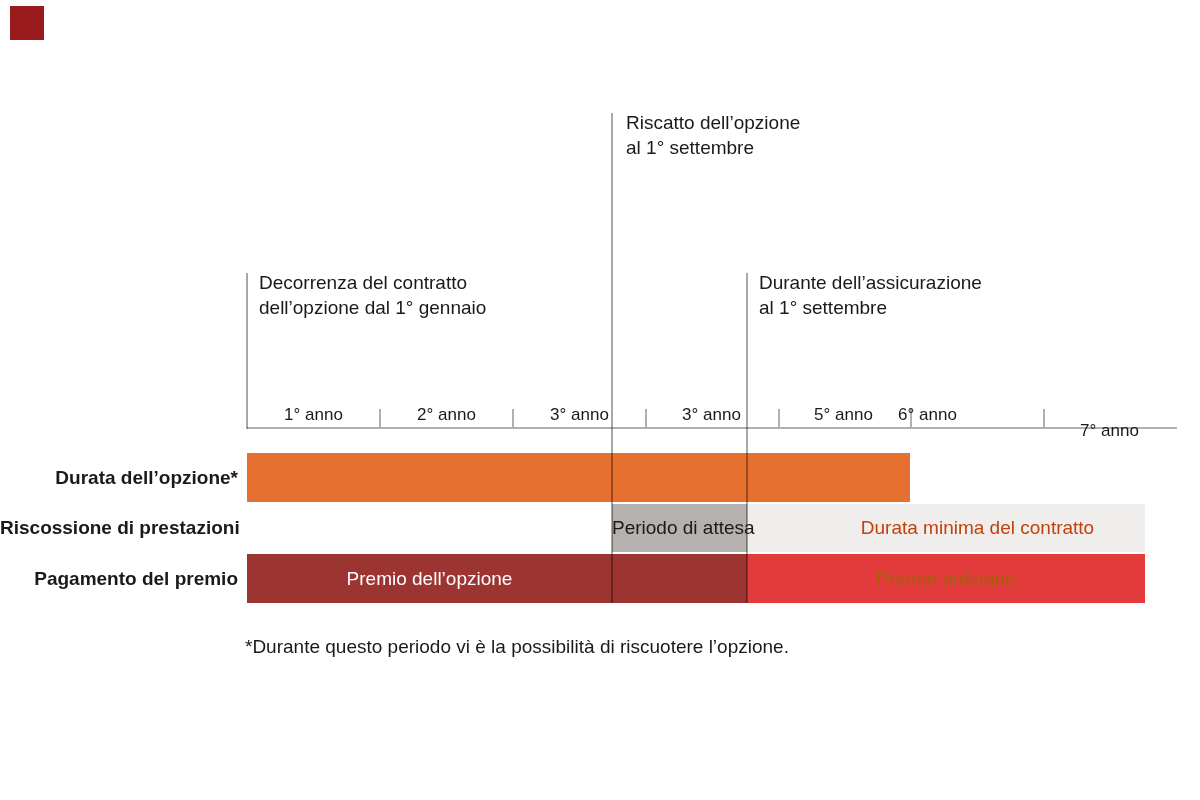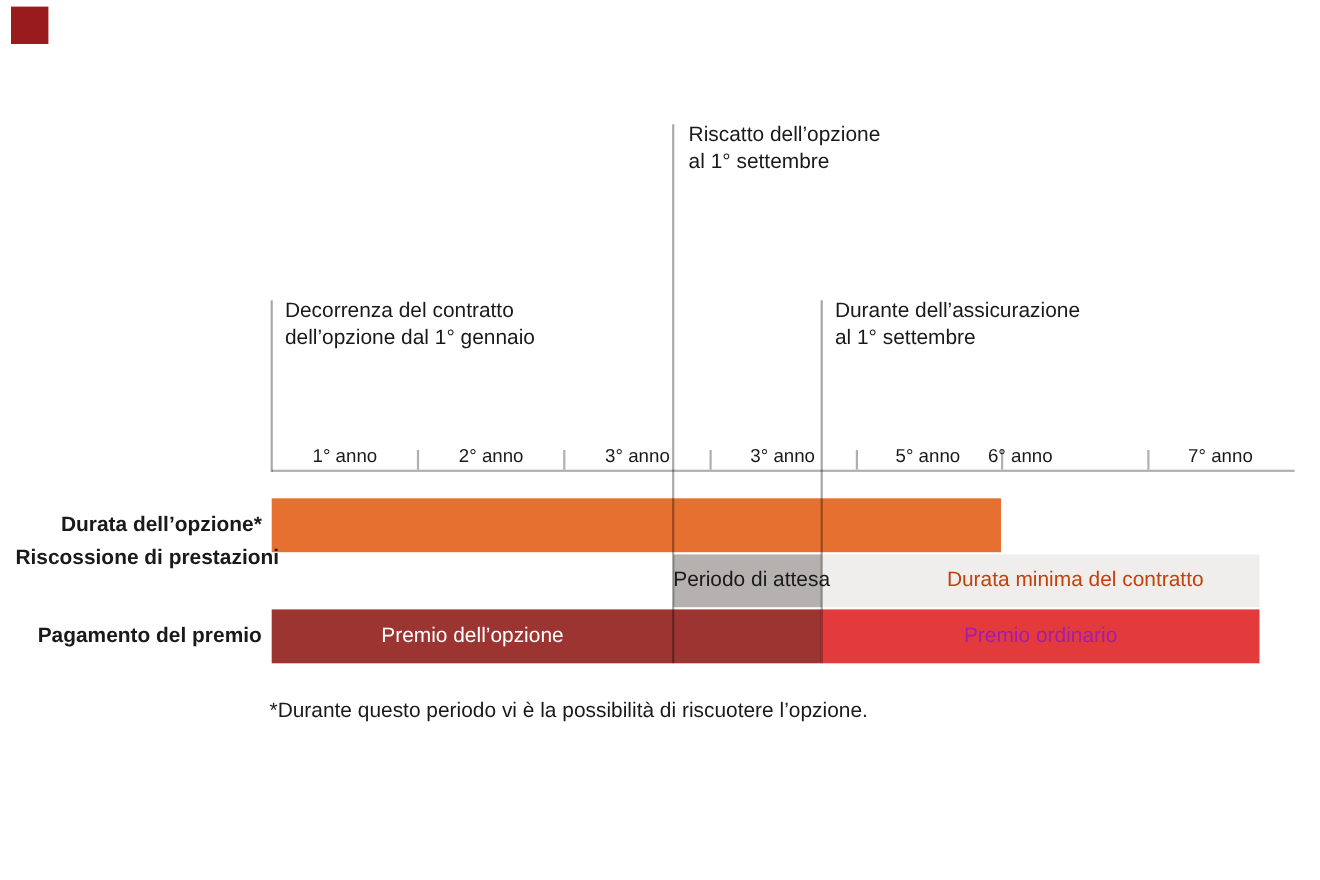--- a/index.html
+++ b/index.html
@@ -19,34 +19,34 @@
   .ann-riscatto{left:626px;top:110px;}
   .ann-decorrenza{left:259px;top:270px;}
   .ann-inizio{left:759px;top:270px;}
   
   .axis-line{left:247px;top:427px;width:930px;height:2px;background:#B0B0B0;z-index:2;}
   .tick{top:409px;width:2px;height:18px;background:#B0B0B0;z-index:2;}
   .yearlabel{top:405px;width:133px;text-align:center;font-size:17px;line-height:19px;white-space:nowrap;z-index:3;}
   
   .rowlabel{left:0;width:238px;text-align:right;font-weight:bold;font-size:19px;white-space:nowrap;z-index:4;}
   .rl-1{top:453px;height:49px;line-height:49px;}
-  .rl-2{top:484px;height:48px;line-height:48px;padding-left:14px;}
+  .rl-2{top:504px;height:48px;line-height:48px;}
   .rl-3{top:554px;height:49px;line-height:49px;}
   .bar{z-index:1;}
   .bartext{font-size:19px;text-align:center;white-space:nowrap;z-index:7;}
   .bar-durata{left:247px;top:453px;width:663px;height:49px;background:#E5702F;}
   .txt-durata{left:247px;top:453px;width:365px;line-height:49px;color:#ffffff;}
   .bar-attesa{left:612px;top:504px;width:135px;height:48px;background:#B4B1AE;}
   .txt-attesa{left:612px;top:504px;width:135px;line-height:48px;color:#1a1a1a;}
   .bar-minima{left:747px;top:504px;width:398px;height:48px;background:#EFEEEC;}
   .txt-minima{left:747px;top:504px;width:461px;line-height:48px;color:#c2410c;}
   .bar-premio-opzione{left:247px;top:554px;width:500px;height:49px;background:#9C3431;}
   .txt-premio-opzione{left:247px;top:554px;width:365px;line-height:49px;color:#ffffff;}
   .bar-premio-ordinario{left:747px;top:554px;width:398px;height:49px;background:#E33B3C;}
-  .txt-premio-ordinario{left:747px;top:554px;width:398px;line-height:49px;color:#a21caf;}
+  .txt-premio-ordinario{left:747px;top:554px;width:398px;line-height:49px;color:#a16207;}
   .footnote{left:245px;top:636px;font-size:19px;white-space:nowrap;}
 </style>
 </head>
 <body>
 
 <div class="canvas">
 
   <div class="abs logo"></div>
 
   <div class="abs vline vline-riscatto"></div>
@@ -72,21 +72,21 @@
   <div class="abs tick" style="left:645px;"></div>
   <div class="abs tick" style="left:778px;"></div>
   <div class="abs tick" style="left:910px;"></div>
   <div class="abs tick" style="left:1043px;"></div>
   <div class="abs yearlabel" style="left:247px;">1° anno</div>
   <div class="abs yearlabel" style="left:380px;">2° anno</div>
   <div class="abs yearlabel" style="left:513px;">3° anno</div>
   <div class="abs yearlabel" style="left:645px;">3° anno</div>
   <div class="abs yearlabel" style="left:777px;">5° anno</div>
   <div class="abs yearlabel" style="left:861px;">6° anno</div>
-  <div class="abs yearlabel" style="left:1043px;">7° anno</div>
+  <div class="abs yearlabel" style="left:1043px;margin-top:16px;">7° anno</div>
 
   <div class="abs rowlabel rl-1">Durata dell’opzione*</div>
   <div class="abs rowlabel rl-2">Riscossione di prestazioni</div>
   <div class="abs rowlabel rl-3">Pagamento del premio</div>
 
   <div class="abs bar bar-durata"></div>
 
   <div class="abs bar bar-attesa"></div>
   <div class="abs bartext txt-attesa">Periodo di attesa</div>
 

